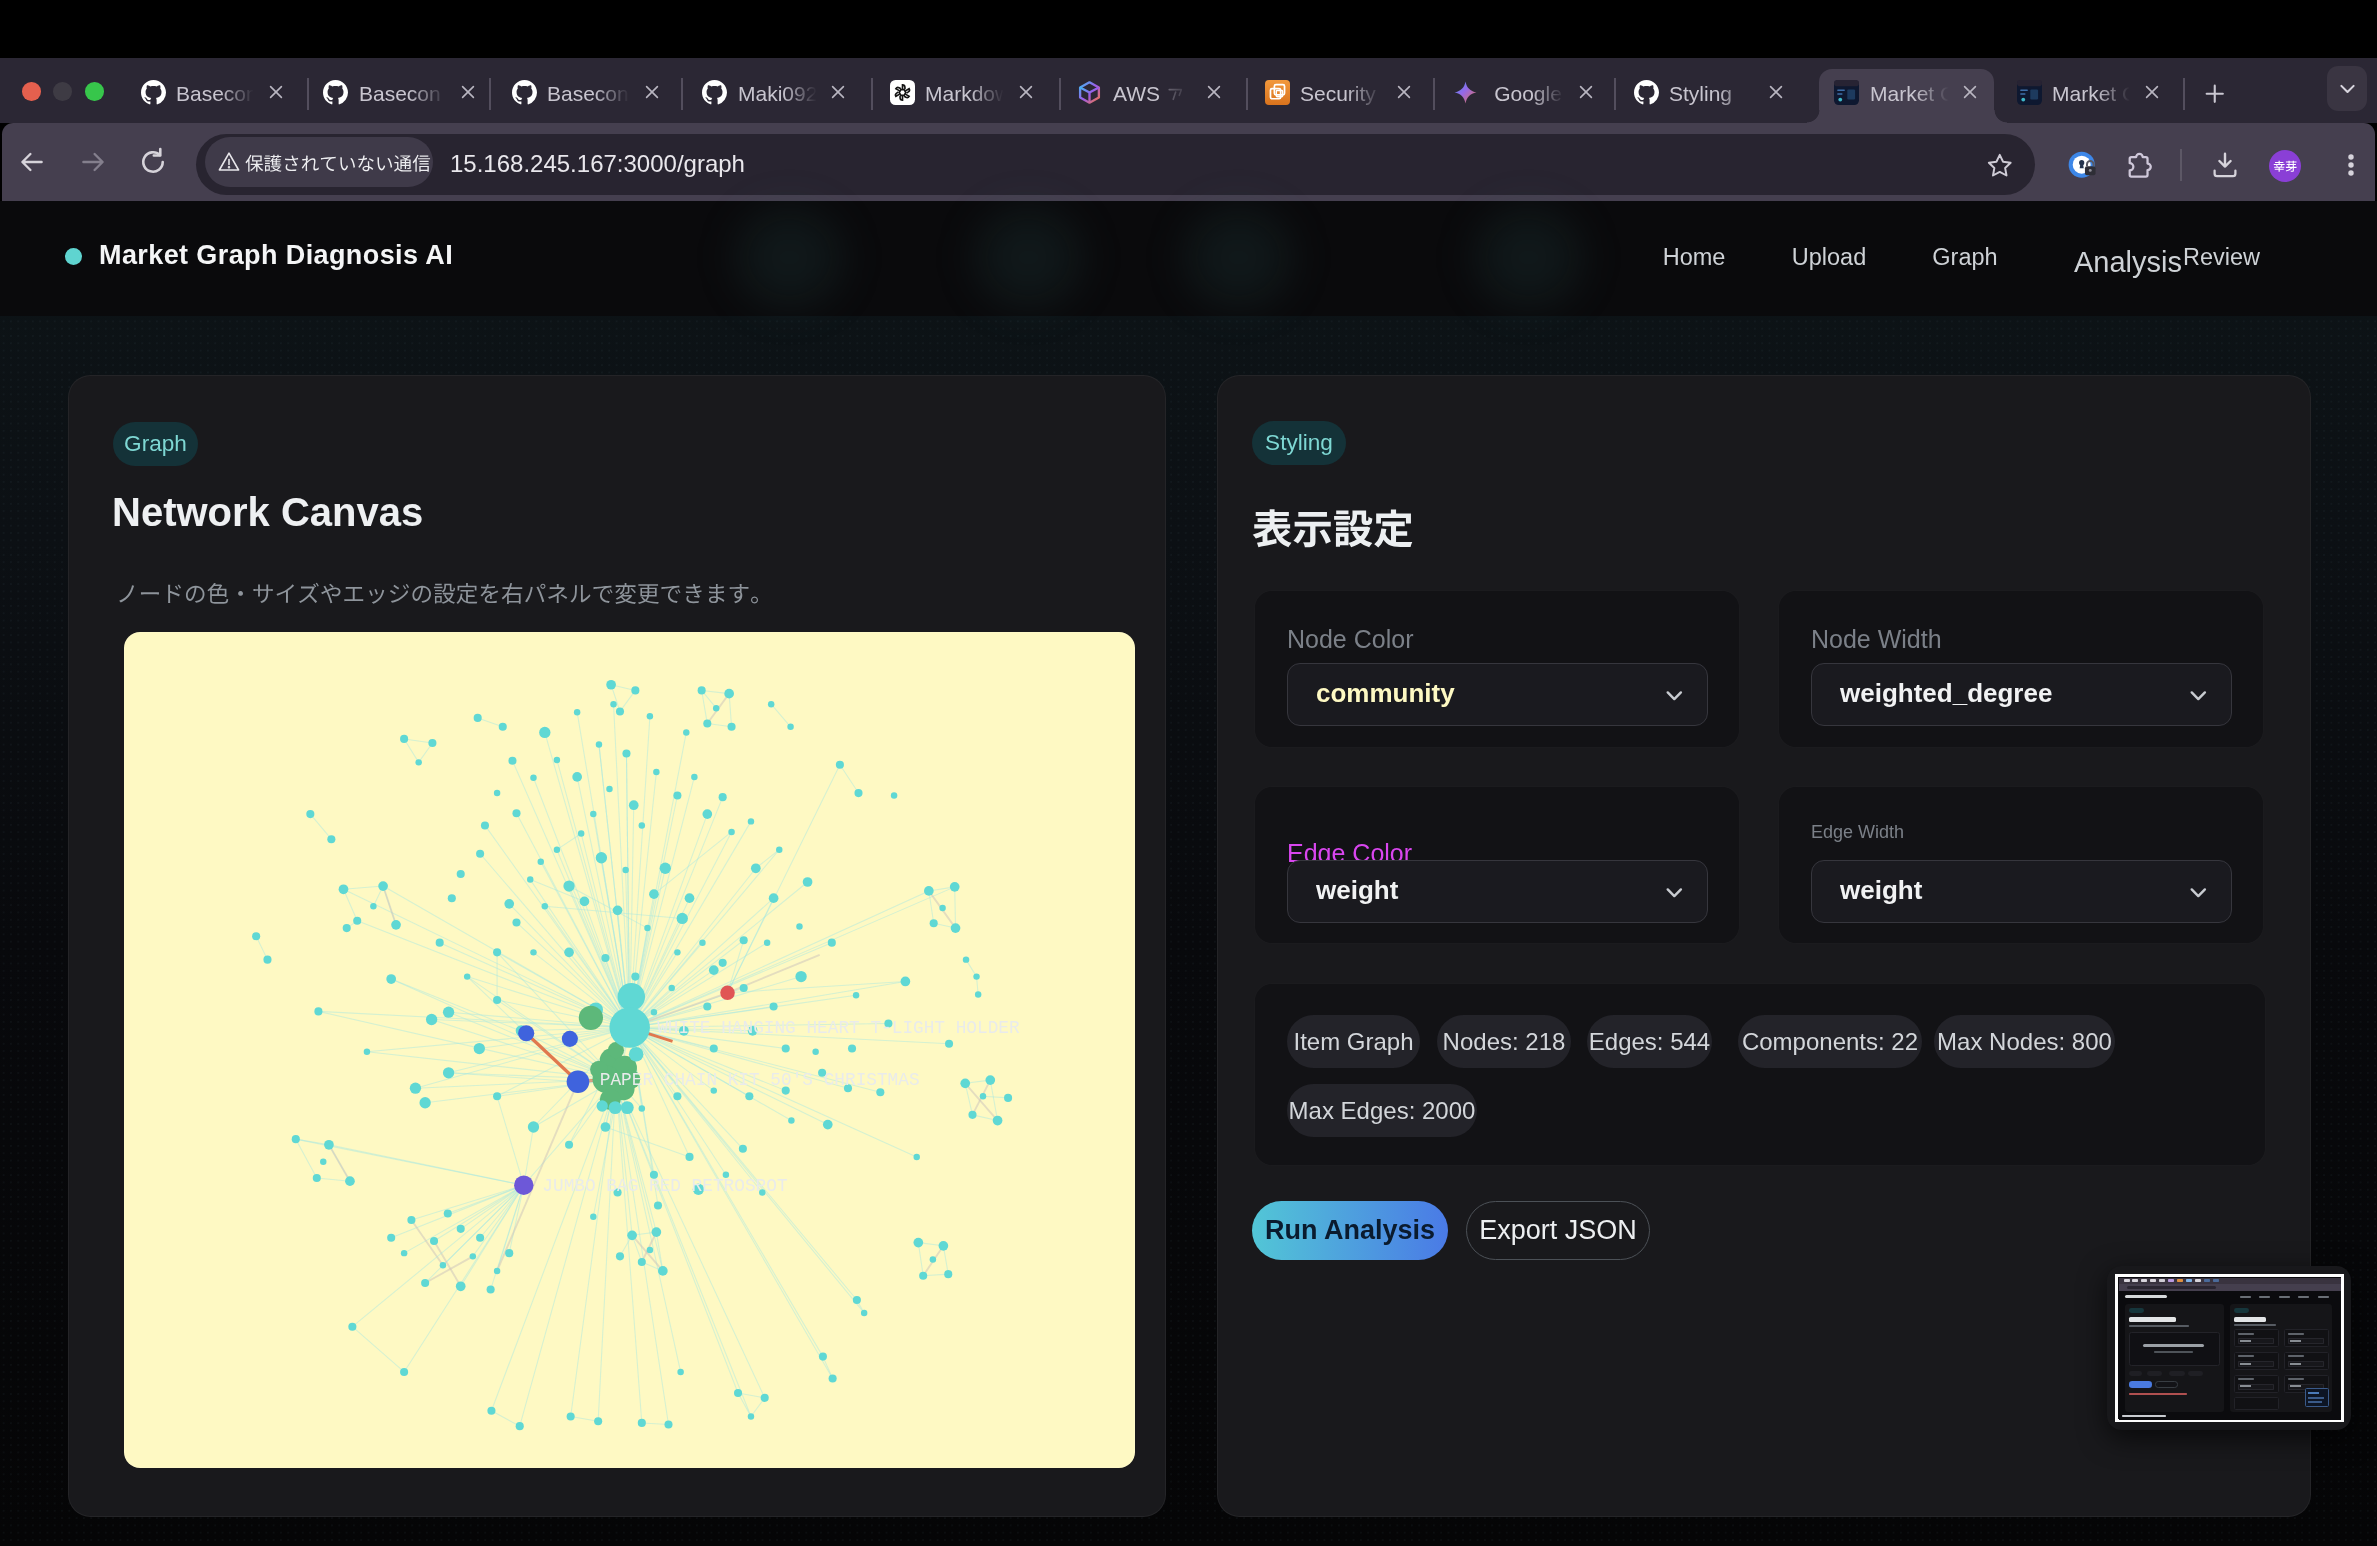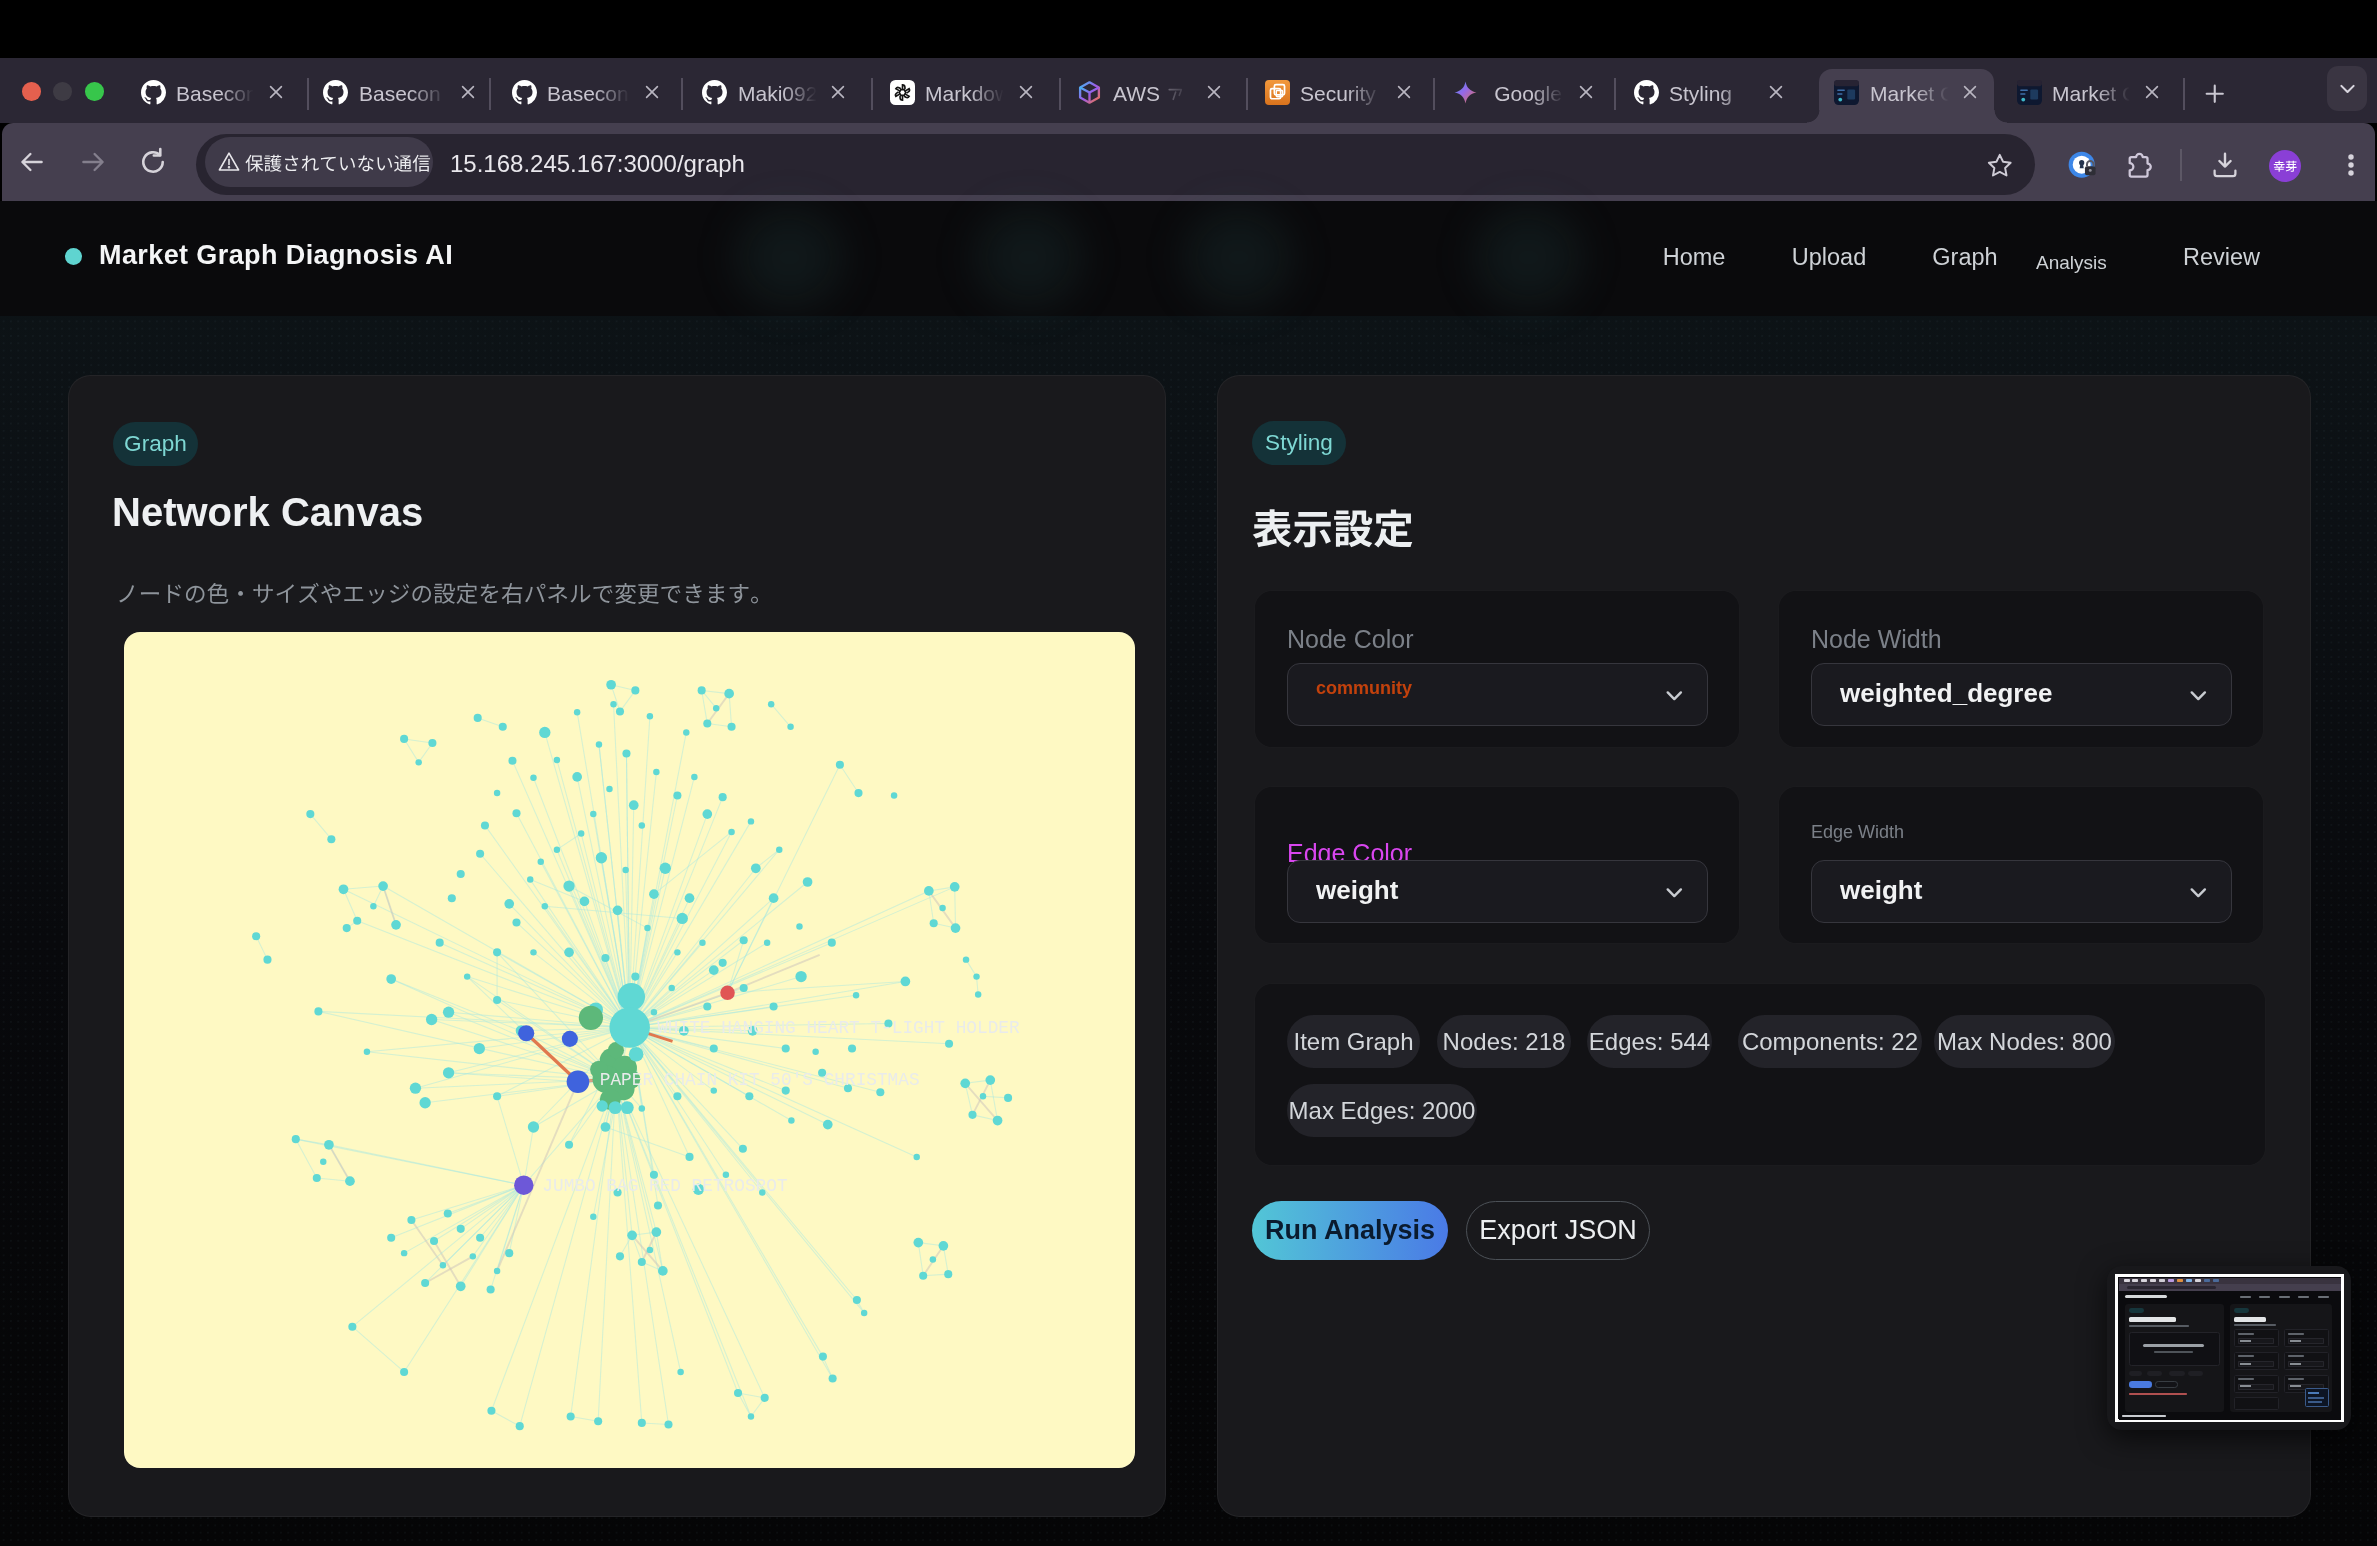--- a/index.html
+++ b/index.html
@@ -272,21 +272,21 @@
 <div id="header"></div>
 <div style="position:absolute;left:737px;top:209px;width:105px;height:97px;border-radius:50%;background:rgba(48,100,100,0.16);filter:blur(21px)"></div>
 <div style="position:absolute;left:976px;top:209px;width:105px;height:97px;border-radius:50%;background:rgba(48,100,100,0.16);filter:blur(21px)"></div>
 <div style="position:absolute;left:1186px;top:209px;width:105px;height:97px;border-radius:50%;background:rgba(48,100,100,0.16);filter:blur(21px)"></div>
 <div style="position:absolute;left:1476px;top:209px;width:105px;height:97px;border-radius:50%;background:rgba(48,100,100,0.16);filter:blur(21px)"></div>
 <div style="position:absolute;left:65px;top:248px;width:17px;height:17px;border-radius:50%;background:#5fd4d0"></div>
 <div style="position:absolute;left:99px;top:240px;font-weight:bold;font-size:27px;color:#f4f5f6;letter-spacing:0.4px">Market Graph Diagnosis AI</div>
 <div style="position:absolute;left:1621px;top:244px;width:146px;text-align:center;font-size:23.5px;color:#ced2d6">Home</div>
 <div style="position:absolute;left:1756px;top:244px;width:146px;text-align:center;font-size:23.5px;color:#ced2d6">Upload</div>
 <div style="position:absolute;left:1892px;top:244px;width:146px;text-align:center;font-size:23.5px;color:#ced2d6">Graph</div>
-<div style="position:absolute;left:2036px;top:252px;width:146px;text-align:left;font-size:19px;color:#ced2d6">Analysis</div>
+<div style="position:absolute;left:2036px;top:246px;width:146px;text-align:right;font-size:29px;color:#ced2d6">Analysis</div>
 <div style="position:absolute;left:2183px;top:244px;width:146px;text-align:left;font-size:23.5px;color:#ced2d6">Review</div>
 <div style="position:absolute;left:68px;top:375px;width:1098px;height:1142px;border-radius:22.6px;background:#19191c;border:0.8px solid rgba(255,255,255,0.05)"></div>
 <div style="position:absolute;left:113px;top:422px;width:85px;height:44px;border-radius:22px;background:#143238;color:#7ed7d3;font-size:22.6px;line-height:44px;text-align:center">Graph</div>
 <div style="position:absolute;left:112px;top:490px;font-weight:bold;font-size:40px;color:#eef0f2">Network Canvas</div>
 <svg style="position:absolute;left:116px;top:576px" width="660" height="34" viewBox="0 0 816 42">
     <g transform="translate(0,32.2)">
       <g fill="#8e949b">
         <path transform="translate(0.0,0) scale(0.028000,-0.028000)" d="M801.981201171875 719.48046875Q793.301025390625 699.460205078125 784.9609375 675.1099853515625Q776.620849609375 650.759765625 769.6707763671875 631.6895751953125Q750.720703125 577.5694580078125 723.9656372070312 513.4243774414062Q697.2105712890625 449.279296875 663.1255493164062 385.97430419921875Q629.04052734375 322.6693115234375 586.6005859375 268.179443359375Q541.940673828125 211.07958984375 481.000732421875 156.9095458984375Q420.060791015625 102.739501953125 350.8907470703125 57.81439208984375Q281.720703125 12.8892822265625 209.8704833984375 -16.6707763671875L139.578857421875 55.7908935546875Q214.698974609375 81.9609375 284.0889892578125 122.5709228515625Q353.47900390625 163.180908203125 413.198974609375 214.0108642578125Q472.9189453125 264.8408203125 518.138916015625 321.1107177734375Q564.698974609375 379.1107177734375 601.8939819335938 450.25579833984375Q639.0889892578125 521.40087890625 666.0039672851562 597.3509521484375Q692.9189453125 673.301025390625 706.5289306640625 744.6910400390625Z"></path>
         <path transform="translate(28.0,0) scale(0.028000,-0.028000)" d="M101.859619140625 433.0311279296875Q116.979736328125 432.0311279296875 139.02496337890625 430.64111328125Q161.0701904296875 429.2510986328125 187.3603515625 428.55609130859375Q213.6505126953125 427.861083984375 241.3104248046875 427.861083984375Q257.060791015625 427.861083984375 290.680908203125 427.861083984375Q324.301025390625 427.861083984375 369.1309814453125 427.861083984375Q413.9609375 427.861083984375 464.560791015625 427.861083984375Q515.16064453125 427.861083984375 565.7854614257812 427.861083984375Q616.4102783203125 427.861083984375 661.5101318359375 427.861083984375Q706.6099853515625 427.861083984375 739.93994140625 427.861083984375Q773.2698974609375 427.861083984375 789.3900146484375 427.861083984375Q827.0499267578125 427.861083984375 853.840087890625 429.94610595703125Q880.6302490234375 432.0311279296875 897.140380859375 433.0311279296875V335.35888671875Q881.80029296875 336.35888671875 852.6201171875 337.94390869140625Q823.43994140625 339.5289306640625 790 339.5289306640625Q773.8798828125 339.5289306640625 740.0499267578125 339.5289306640625Q706.219970703125 339.5289306640625 661.4251098632812 339.5289306640625Q616.6302490234375 339.5289306640625 566.0054321289062 339.5289306640625Q515.380615234375 339.5289306640625 464.78076171875 339.5289306640625Q414.180908203125 339.5289306640625 369.3509521484375 339.5289306640625Q324.52099609375 339.5289306640625 290.90087890625 339.5289306640625Q257.28076171875 339.5289306640625 241.3104248046875 339.5289306640625Q200.140380859375 339.5289306640625 162.840087890625 338.44390869140625Q125.539794921875 337.35888671875 101.859619140625 335.35888671875Z"></path>
         <path transform="translate(56.0,0) scale(0.028000,-0.028000)" d="M656.3509521484375 719.5709228515625Q668.9110107421875 701.8408203125 685.9110107421875 675.4508056640625Q702.9110107421875 649.060791015625 719.3259887695312 621.0358276367188Q735.740966796875 593.0108642578125 747.3509521484375 568.7908935546875L690.099853515625 542.700439453125Q677.759765625 569.16064453125 663.4298095703125 595.6005859375Q649.099853515625 622.04052734375 633.4649047851562 647.5904541015625Q617.8299560546875 673.140380859375 600.8798828125 695.260498046875ZM776.88134765625 769.861083984375Q790.44140625 752.52099609375 807.6364135742188 726.52099609375Q824.8314208984375 700.52099609375 842.0513916015625 672.6910400390625Q859.2713623046875 644.861083984375 870.88134765625 621.64111328125L814.80029296875 593.9906005859375Q802.0701904296875 620.4508056640625 786.8502197265625 646.3907470703125Q771.6302490234375 672.3306884765625 755.4953002929688 697.2955932617188Q739.3603515625 722.260498046875 722.4102783203125 743.9906005859375ZM305.1591796875 75.240234375Q305.1591796875 89.3104248046875 305.1591796875 131.3704833984375Q305.1591796875 173.4305419921875 305.1591796875 231.95550537109375Q305.1591796875 290.48046875 305.1591796875 355.33538818359375Q305.1591796875 420.1903076171875 305.1591796875 481.15521240234375Q305.1591796875 542.1201171875 305.1591796875 588.8650512695312Q305.1591796875 635.6099853515625 305.1591796875 656.6099853515625Q305.1591796875 678.0701904296875 303.379150390625 707.9703369140625Q301.59912109375 737.8704833984375 297.4290771484375 760.9906005859375H395.541259765625Q393.1512451171875 738.48046875 390.8712158203125 708.8353881835938Q388.5911865234375 679.1903076171875 388.5911865234375 656.6099853515625Q388.5911865234375 617.92041015625 388.5911865234375 563.2456665039062Q388.5911865234375 508.5709228515625 388.5911865234375 447.301025390625Q388.5911865234375 386.0311279296875 388.89617919921875 325.33612060546875Q389.201171875 264.64111328125 389.201171875 212.32598876953125Q389.201171875 160.0108642578125 389.201171875 123.440673828125Q389.201171875 86.8704833984375 389.201171875 75.240234375Q389.201171875 59.80029296875 389.78619384765625 38.09515380859375Q390.3712158203125 16.3900146484375 392.1512451171875 -5.0701904296875Q393.9312744140625 -26.5303955078125 395.3212890625 -43.4305419921875H298.6490478515625Q301.819091796875 -19.3603515625 303.4891357421875 13.96490478515625Q305.1591796875 47.2901611328125 305.1591796875 75.240234375ZM370.8907470703125 498.500732421875Q420.28076171875 484.28076171875 479.92584228515625 463.78076171875Q539.5709228515625 443.28076171875 601.1309814453125 419.97576904296875Q662.6910400390625 396.6707763671875 718.4960327148438 373.14581298828125Q774.301025390625 349.620849609375 815.620849609375 328.9609375L780.780029296875 244.138916015625Q738.1700439453125 267.35888671875 684.400146484375 291.298828125Q630.6302490234375 315.23876953125 574.0303955078125 337.87371826171875Q517.4305419921875 360.5086669921875 464.66064453125 378.92364501953125Q411.8907470703125 397.338623046875 370.8907470703125 410.11865234375Z"></path>
@@ -810,21 +810,21 @@
         <path transform="translate(0.0,0) scale(0.050000,-0.050000)" d="M92.179443359375 783.0419921875H911.720703125V681.499267578125H92.179443359375ZM138.739501953125 630.12158203125H872.720703125V534.819091796875H138.739501953125ZM55.179443359375 479.021728515625H943.260498046875V377.47900390625H55.179443359375ZM436.978271484375 849.720703125H558.24169921875V393.59912109375H436.978271484375ZM437.778564453125 441.820556640625 541.5615234375 392.1591796875Q501.221435546875 349.379150390625 449.50146484375 309.2691650390625Q397.781494140625 269.1591796875 338.9515380859375 234.71923828125Q280.12158203125 200.279296875 217.841552734375 172.4493408203125Q155.5615234375 144.619384765625 94.3212890625 125.619384765625Q86.0810546875 139.979736328125 72.3306884765625 158.1302490234375Q58.580322265625 176.28076171875 44.159912109375 193.6512451171875Q29.739501953125 211.021728515625 17.1591796875 223.382080078125Q76.279296875 238.822021484375 136.999267578125 262.0318603515625Q197.71923828125 285.24169921875 253.9891357421875 313.8914794921875Q310.259033203125 342.541259765625 357.4688720703125 374.9110107421875Q404.6787109375 407.28076171875 437.778564453125 441.820556640625ZM610.703369140625 422.8798828125Q636.903076171875 323.700439453125 683.7525634765625 243.0709228515625Q730.60205078125 162.44140625 803.62158203125 105.8017578125Q876.64111328125 49.162109375 979.40087890625 19.84228515625Q966.260498046875 7.48193359375 951.340087890625 -11.4486083984375Q936.419677734375 -30.379150390625 923.1693115234375 -50.479736328125Q909.9189453125 -70.580322265625 901.458740234375 -87.060791015625Q789.55859375 -48.500732421875 712.4189453125 19.6092529296875Q635.279296875 87.71923828125 584.5897216796875 183.71923828125Q533.900146484375 279.71923828125 501.020263671875 401.83935546875ZM841.279296875 362.92041015625 940.84228515625 287.978271484375Q903.162109375 261.098388671875 861.942138671875 234.6685791015625Q820.72216796875 208.23876953125 780.84228515625 185.0889892578125Q740.96240234375 161.939208984375 706.08251953125 144.3994140625L630.580322265625 208.64111328125Q664.460205078125 228.52099609375 702.8900146484375 254.5108642578125Q741.31982421875 280.500732421875 777.859619140625 308.9906005859375Q814.3994140625 337.48046875 841.279296875 362.92041015625ZM123.23876953125 23.08251953125Q184.259033203125 33.96240234375 262.5491943359375 49.502197265625Q340.83935546875 65.0419921875 427.5694580078125 83.1917724609375Q514.299560546875 101.341552734375 599.299560546875 119.88134765625L610.31982421875 11.978271484375Q532.099853515625 -6.341552734375 451.7698974609375 -24.38134765625Q371.43994140625 -42.421142578125 296.7698974609375 -58.3509521484375Q222.099853515625 -74.28076171875 159.419677734375 -88.16064453125ZM260.4384765625 226.318359375 339.3603515625 305.240234375 380.701904296875 294.099853515625V6.9609375H260.4384765625Z"></path>
         <path transform="translate(50.0,0) scale(0.050000,-0.050000)" d="M437.978271484375 477.51953125H569.382080078125V51.08251953125Q569.382080078125 1.00146484375 556.421875 -26.939208984375Q543.461669921875 -54.8798828125 508.0810546875 -69.240234375Q472.92041015625 -82.6005859375 423.1700439453125 -86.220703125Q373.419677734375 -89.8408203125 307.979736328125 -89.8408203125Q303.859619140625 -62 291.3892822265625 -25.4189453125Q278.9189453125 11.162109375 265.338623046875 37.662841796875Q294.418212890625 36.662841796875 324.578125 35.7728271484375Q354.738037109375 34.8828125 379.1881103515625 34.9927978515625Q403.63818359375 35.102783203125 412.63818359375 35.102783203125Q426.63818359375 35.32275390625 432.3082275390625 39.4327392578125Q437.978271484375 43.542724609375 437.978271484375 54.20263671875ZM197.457275390625 351.56005859375 323.9609375 318.59912109375Q301.861083984375 259.499267578125 270.541259765625 201.1693115234375Q239.221435546875 142.83935546875 203.961669921875 91.83935546875Q168.701904296875 40.83935546875 133.2822265625 2.619384765625Q121.141845703125 13.419677734375 100.541259765625 27.06005859375Q79.940673828125 40.700439453125 58.840087890625 53.9508056640625Q37.739501953125 67.201171875 22.0390625 74.661376953125Q76.218505859375 123.861083984375 123.01806640625 198.8408203125Q169.817626953125 273.820556640625 197.457275390625 351.56005859375ZM671.0390625 308.59912109375 784.182373046875 355.48046875Q817.382080078125 309.260498046875 850.421875 255.6005859375Q883.461669921875 201.940673828125 910.1715087890625 149.500732421875Q936.88134765625 97.060791015625 950.541259765625 54.060791015625L826.257568359375 -0.060791015625Q815.15771484375 41.1591796875 790.7879638671875 94.4891357421875Q766.418212890625 147.819091796875 734.9384765625 203.9290771484375Q703.458740234375 260.0390625 671.0390625 308.59912109375ZM145.19970703125 785.00146484375H854.1201171875V666.298095703125H145.19970703125ZM54.07958984375 544.12158203125H948.04052734375V424.63818359375H54.07958984375Z"></path>
         <path transform="translate(100.0,0) scale(0.050000,-0.050000)" d="M484.819091796875 820.9609375H598.062255859375V698.9609375Q598.062255859375 652.16064453125 588.4522705078125 600.3603515625Q578.84228515625 548.56005859375 552.0123291015625 500.7098388671875Q525.182373046875 452.859619140625 472.5224609375 416.299560546875Q464.2822265625 427.31982421875 447.521728515625 442.6302490234375Q430.76123046875 457.940673828125 413.1107177734375 472.1910400390625Q395.460205078125 486.44140625 383.099853515625 493.12158203125Q428.6396484375 523.781494140625 450.3494873046875 559.0513916015625Q472.059326171875 594.3212890625 478.439208984375 630.981201171875Q484.819091796875 667.64111328125 484.819091796875 701.301025390625ZM709.377685546875 820.9609375H822.060791015625V596.08251953125Q822.060791015625 576.062255859375 824.3306884765625 570.8922119140625Q826.6005859375 565.72216796875 834.80029296875 565.72216796875Q837.460205078125 565.72216796875 842.4298095703125 565.72216796875Q847.3994140625 565.72216796875 852.5889892578125 565.72216796875Q857.778564453125 565.72216796875 860.098388671875 565.72216796875Q866.418212890625 565.72216796875 869.9681396484375 572.442138671875Q873.51806640625 579.162109375 875.6280517578125 600.761962890625Q877.738037109375 622.36181640625 878.51806640625 665.781494140625Q894.658447265625 652.421142578125 924.1092529296875 640.8408203125Q953.56005859375 629.260498046875 976.16064453125 623.3603515625Q971.260498046875 561.340087890625 959.3502197265625 526.3798828125Q947.43994140625 491.419677734375 926.799560546875 477.6895751953125Q906.1591796875 463.95947265625 872.6787109375 463.95947265625Q864.55859375 463.95947265625 853.9688720703125 463.95947265625Q843.379150390625 463.95947265625 832.5093994140625 463.95947265625Q821.6396484375 463.95947265625 813.51953125 463.95947265625Q773.798828125 463.95947265625 750.87841796875 475.759765625Q727.9580078125 487.56005859375 718.6678466796875 516.1107177734375Q709.377685546875 544.661376953125 709.377685546875 594.5224609375ZM579.72216796875 310.738037109375Q630.942138671875 203.979736328125 734.1917724609375 126.3408203125Q837.44140625 48.701904296875 978.16064453125 14.502197265625Q965.020263671875 2.921875 950.099853515625 -15.7286376953125Q935.179443359375 -34.379150390625 921.9290771484375 -53.69970703125Q908.6787109375 -73.020263671875 900.218505859375 -88.720703125Q750.9189453125 -44.060791015625 644.6092529296875 49.338623046875Q538.299560546875 142.738037109375 473.71923828125 276.777099609375ZM803.39794921875 418.40087890625H825.99853515625L846.59912109375 422.740966796875L924.88134765625 394.020263671875Q899.44140625 293.340087890625 854.62158203125 215.5Q809.8017578125 137.659912109375 748.701904296875 78.81982421875Q687.60205078125 19.979736328125 612.0419921875 -21.140380859375Q536.48193359375 -62.260498046875 448.5615234375 -88.940673828125Q442.88134765625 -73.240234375 431.9710693359375 -53.419677734375Q421.060791015625 -33.59912109375 408.5904541015625 -14.55859375Q396.1201171875 4.48193359375 384.539794921875 16.84228515625Q462.43994140625 36.062255859375 530.1497802734375 69.72216796875Q597.859619140625 103.382080078125 652.499267578125 151.421875Q707.138916015625 199.461669921875 745.3885498046875 261.9913330078125Q783.63818359375 324.52099609375 803.39794921875 400.48046875ZM436.3603515625 418.40087890625H850.279296875V310.617919921875H436.3603515625ZM530.020263671875 820.9609375H770.51953125V715.51806640625H530.020263671875ZM78.179443359375 542.92041015625H387.80029296875V452.298095703125H78.179443359375ZM81.83935546875 818.301025390625H385.80029296875V727.6787109375H81.83935546875ZM78.179443359375 406.460205078125H387.80029296875V315.837890625H78.179443359375ZM29.83935546875 683.500732421875H423.3603515625V588.75830078125H29.83935546875ZM133.180908203125 267.659912109375H386.240234375V-36.52099609375H133.180908203125V58.221435546875H283.137451171875V172.91748046875H133.180908203125ZM75.059326171875 267.659912109375H176.822021484375V-76.04052734375H75.059326171875Z"></path>
         <path transform="translate(150.0,0) scale(0.050000,-0.050000)" d="M223.180908203125 547.52099609375H776.338623046875V433.27783203125H223.180908203125ZM499.780029296875 307.9609375H837.340087890625V195.497802734375H499.780029296875ZM436.978271484375 481.23876953125H562.141845703125V-1.95947265625L436.978271484375 13.40087890625ZM197.858154296875 377.56005859375 323.021728515625 364.979736328125Q303.36181640625 211.859619140625 255.0318603515625 95.0093994140625Q206.701904296875 -21.8408203125 121.141845703125 -95.8408203125Q111.341552734375 -85.04052734375 93.1910400390625 -69.06005859375Q75.04052734375 -53.07958984375 55.6099853515625 -37.879150390625Q36.179443359375 -22.6787109375 22.0390625 -13.658447265625Q103.35888671875 46.201171875 144.2286376953125 147.40087890625Q185.098388671875 248.6005859375 197.858154296875 377.56005859375ZM294.921875 252.3603515625Q318.461669921875 183.9609375 355.88134765625 141.601318359375Q393.301025390625 99.24169921875 442.6005859375 77.48193359375Q491.900146484375 55.72216796875 550.799560546875 47.9522705078125Q609.698974609375 40.182373046875 676.1982421875 40.182373046875Q692.338623046875 40.182373046875 719.9088134765625 40.182373046875Q747.47900390625 40.182373046875 780.9891357421875 40.182373046875Q814.499267578125 40.182373046875 849.0093994140625 40.5723876953125Q883.51953125 40.96240234375 913.759765625 41.3524169921875Q944 41.742431640625 963.92041015625 42.5224609375Q955.460205078125 28.382080078125 946.6099853515625 6.50146484375Q937.759765625 -15.379150390625 931.07958984375 -38.4298095703125Q924.3994140625 -61.48046875 921.059326171875 -79.52099609375H869.939208984375H669.738037109375Q583.1982421875 -79.52099609375 510.2684326171875 -67.6309814453125Q437.338623046875 -55.740966796875 378.73876953125 -24.180908203125Q320.138916015625 7.379150390625 274.47900390625 66.3892822265625Q228.819091796875 125.3994140625 196.819091796875 219.6396484375ZM434.63818359375 848.16064453125H562.921875V665.819091796875H434.63818359375ZM70.59912109375 747.461669921875H930.180908203125V496.1591796875H806.577392578125V633.99853515625H188.742431640625V496.1591796875H70.59912109375Z"></path>
       </g>
     </g>
   </svg>
 <div style="position:absolute;left:1254px;top:590px;width:486px;height:158px;border-radius:18px;background:#121215;border:0.8px solid rgba(255,255,255,0.04)"></div>
 <div style="position:absolute;left:1287px;top:625px;font-size:25px;color:#7b8088">Node Color</div>
 <div style="position:absolute;left:1287px;top:663px;width:421px;height:63px;border-radius:13px;background:#1a1a1f;border:1.6px solid #36363d"></div>
-<div style="position:absolute;left:1316px;top:678px;font-size:18px;font-weight:600;color:#c2410c">community</div>
+<div style="position:absolute;left:1316px;top:678px;font-size:26px;font-weight:600;color:#fef9c3">community</div>
 <svg style="position:absolute;left:1663px;top:684px" width="22.6" height="22.6" viewBox="0 0 24 24">
     <path fill="none" stroke="#c8cbd0" stroke-width="2.6" stroke-linecap="round" stroke-linejoin="round" d="M5 9l7 7 7-7"></path>
   </svg>
 <div style="position:absolute;left:1778px;top:590px;width:486px;height:158px;border-radius:18px;background:#121215;border:0.8px solid rgba(255,255,255,0.04)"></div>
 <div style="position:absolute;left:1811px;top:625px;font-size:25px;color:#7b8088">Node Width</div>
 <div style="position:absolute;left:1811px;top:663px;width:421px;height:63px;border-radius:13px;background:#1a1a1f;border:1.6px solid #36363d"></div>
 <div style="position:absolute;left:1840px;top:678px;font-size:26px;font-weight:600;color:#f1f2f3">weighted_degree</div>
 <svg style="position:absolute;left:2187px;top:684px" width="22.6" height="22.6" viewBox="0 0 24 24">
     <path fill="none" stroke="#c8cbd0" stroke-width="2.6" stroke-linecap="round" stroke-linejoin="round" d="M5 9l7 7 7-7"></path>
   </svg>

